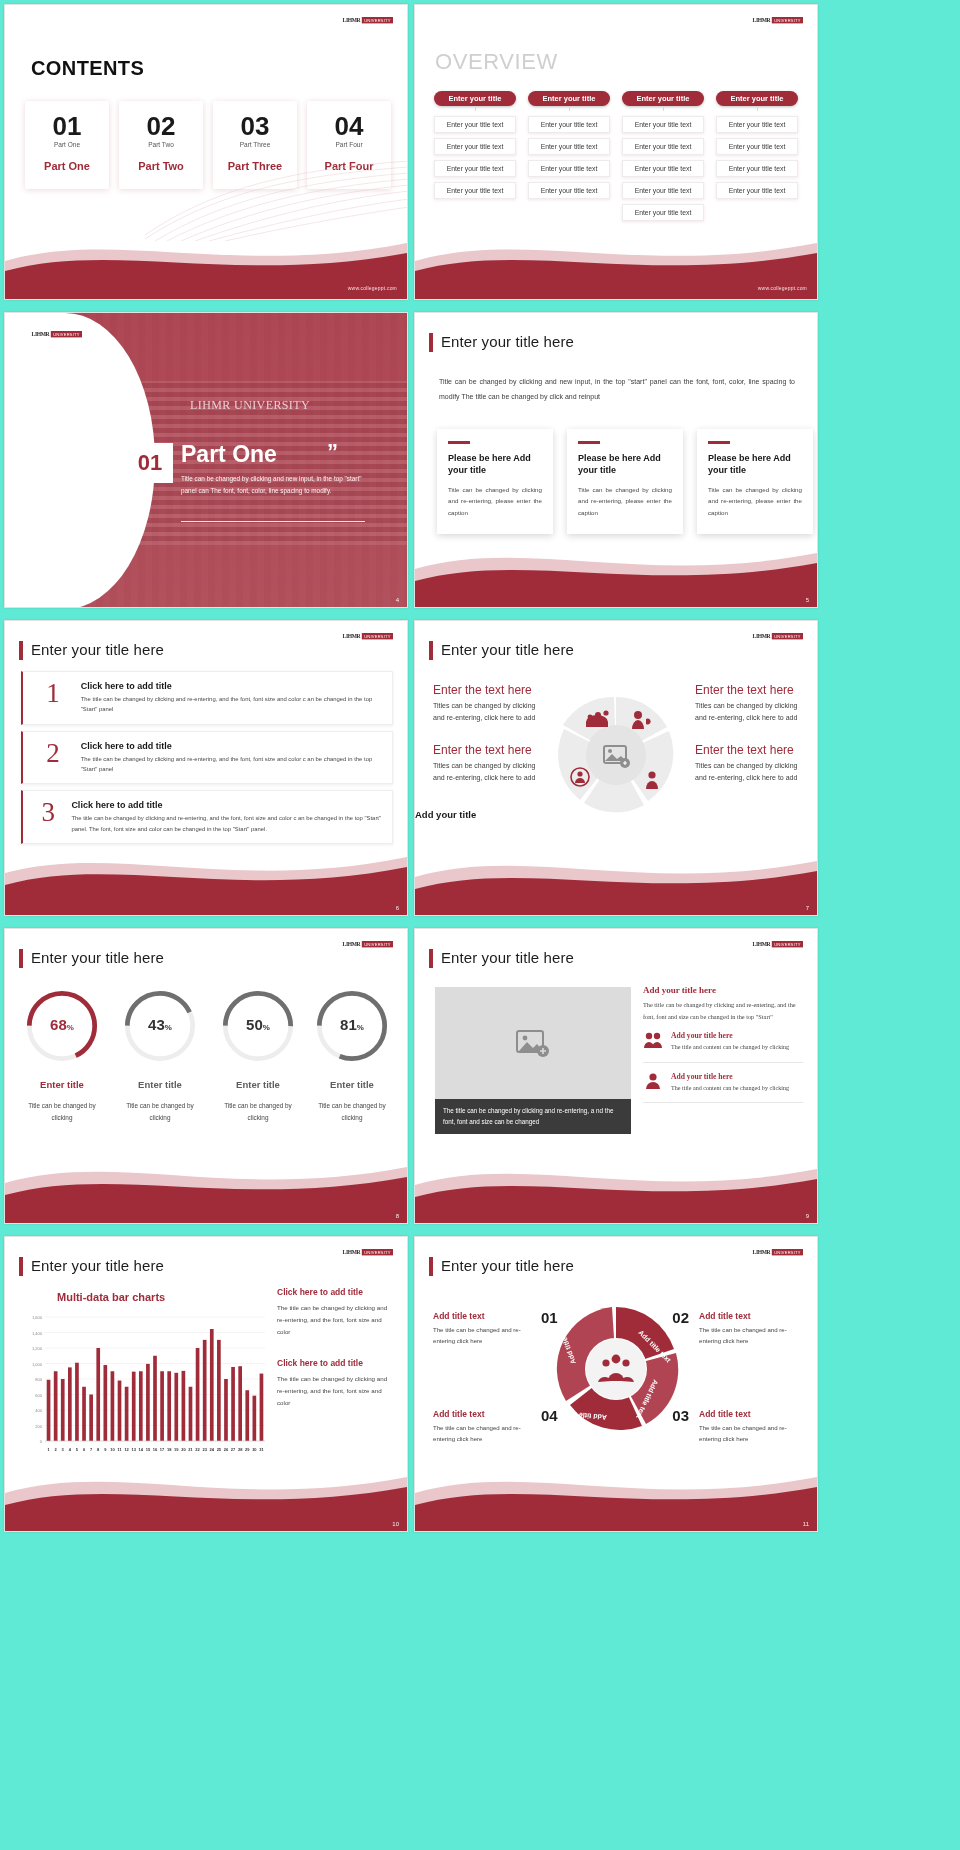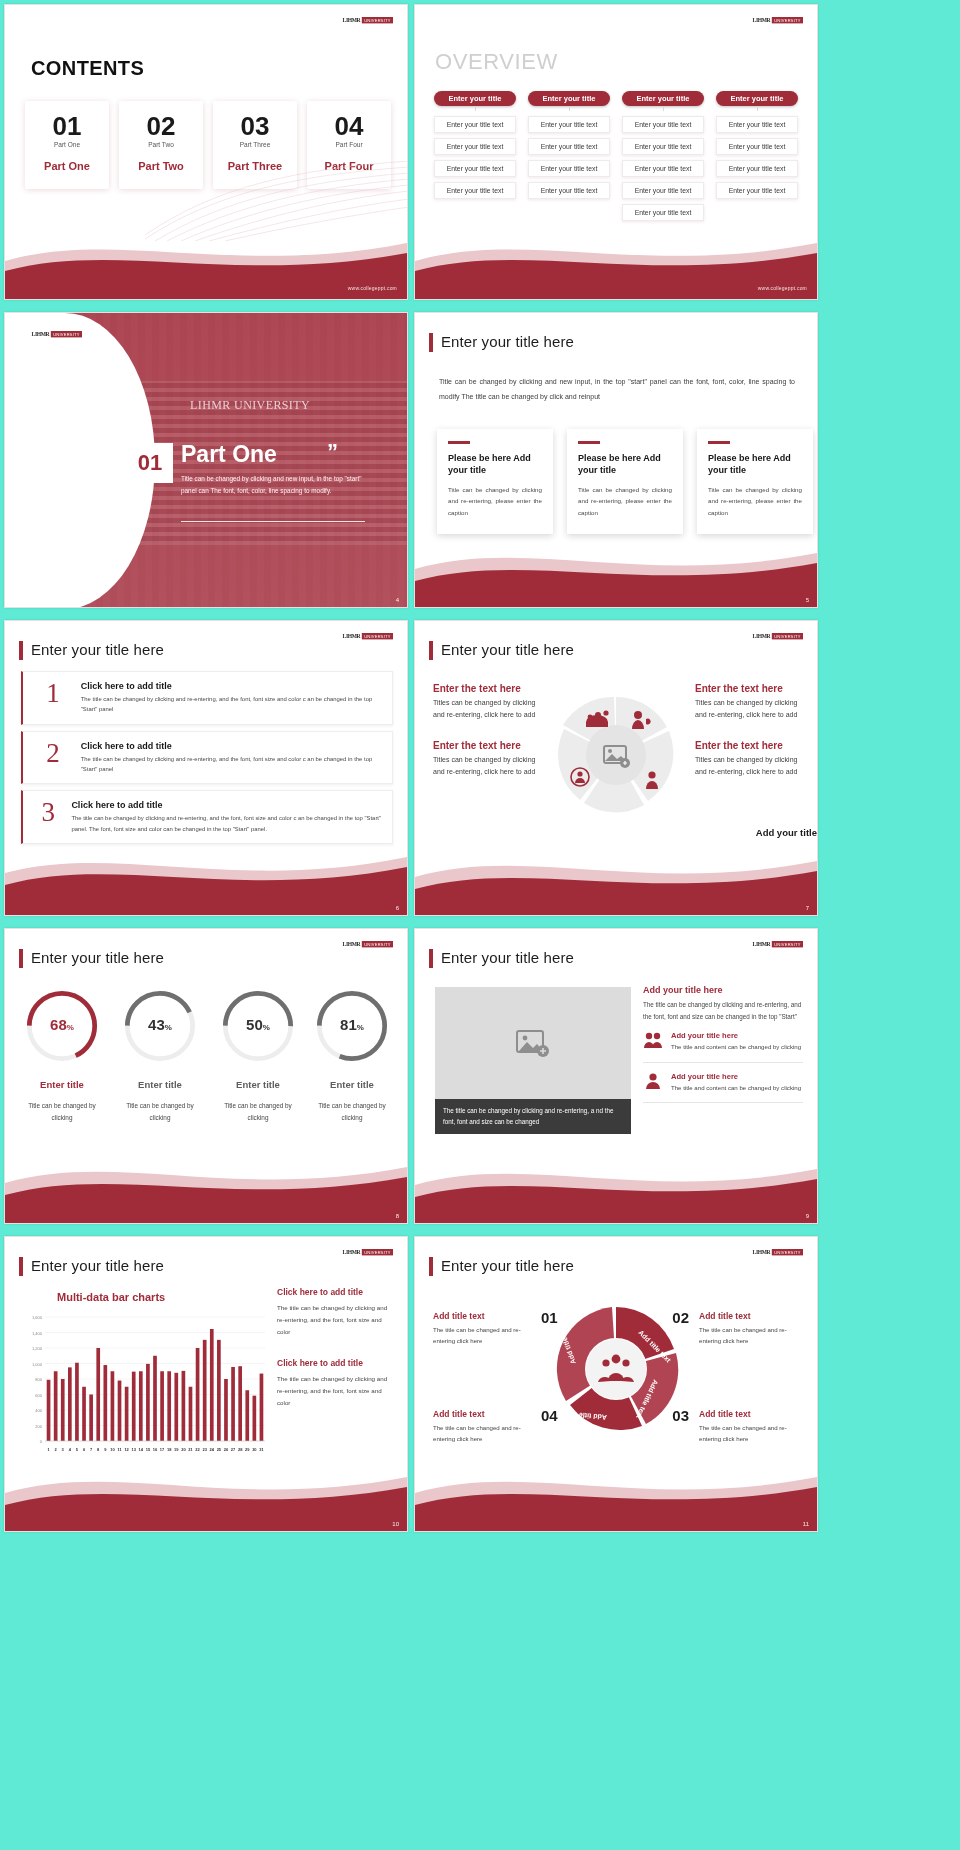--- a/index.html
+++ b/index.html
@@ -71,37 +71,37 @@
   .s5 .row { display:flex; align-items:flex-start; gap:14px; background:#fff; border:1px solid #eee; border-left:2.5px solid #a02c3a;
              padding:9px 10px 9px 16px; margin-bottom:6px; box-shadow:0 1px 3px rgba(0,0,0,.07); }
   .s5 .n { font-size:27px; color:#a02c3a; font-family:"Liberation Serif", serif; line-height:.95; width:30px; text-align:center; }
   .s5 .rt { font-size:9px; font-weight:bold; color:#171717; }
   .s5 .rb { margin-top:3px; font-size:5.9px; line-height:1.75; color:#4a4a4a; }
 
   
   .s6 .lcol { position:absolute; left:18px; top:62px; width:108px; }
   .s6 .rcol { position:absolute; right:14px; top:62px; width:108px; }
   .s6 .blk { margin-bottom:18px; }
-  .s6 .bt { font-size:10px; font-weight:bold; color:#a02c3a; }
+  .s6 .bt { font-size:12px; font-weight:normal; color:#a02c3a; }
   .s6 .bb { margin-top:3px; font-size:7px; line-height:1.75; color:#3d3d3d; }
   .s6 .wheel { position:absolute; left:50%; top:70px; transform:translateX(-50%); width:128px; height:128px; }
-  .s6 .wlabel { position:absolute; left:0; right:0; top:206px; text-align:right; font-size:9.5px; font-weight:bold; color:#1a1a1a; }
+  .s6 .wlabel { position:absolute; left:0; right:0; top:188px; text-align:left; font-size:9.5px; font-weight:bold; color:#1a1a1a; }
 
   
   .s7 .ring { position:absolute; top:60px; width:74px; text-align:center; }
   .s7 .ringsvg { width:74px; height:74px; }
   .s7 .pv { position:absolute; left:0; right:0; top:27px; font-size:15px; font-weight:bold; }
   .s7 .pv small { font-size:8px; }
   .s7 .lbl { margin-top:12px; font-size:9.5px; font-weight:bold; }
   .s7 .cap { margin-top:10px; font-size:6.4px; line-height:1.8; color:#464646; }
 
   
   .s8 .ph { position:absolute; left:20px; top:58px; width:196px; height:112px; background:#dcdcdc; display:flex; align-items:center; justify-content:center; }
   .s8 .cap { position:absolute; left:20px; top:170px; width:196px; background:#3b3b3b; color:#fff; font-size:6.3px; line-height:1.7; padding:7px 8px; }
-  .s8 .rt { position:absolute; left:228px; top:56px; width:160px; }
+  .s8 .rt { position:absolute; left:228px; top:56px; width:160px;font-family:Liberation Serif, serif; }
   .s8 .h { font-size:9px; font-weight:bold; color:#a02c3a; }
   .s8 .p { margin-top:4px; font-size:6.3px; line-height:1.85; color:#444; }
   .s8 .item { display:flex; gap:8px; align-items:flex-start; border-bottom:1px solid #e6e6e6; padding:9px 0; }
   .s8 .ih { font-size:7.6px; font-weight:bold; color:#a02c3a; }
   .s8 .ip { margin-top:2px; font-size:6.1px; line-height:1.7; color:#474747; }
 
   
   .s9 .ct { position:absolute; left:52px; top:54px; font-size:11px; font-weight:bold; color:#a02c3a; }
   .s9 .chart { position:absolute; left:14px; top:74px; width:252px; height:148px; }
   .s9 .rt { position:absolute; left:272px; top:50px; width:118px; }

